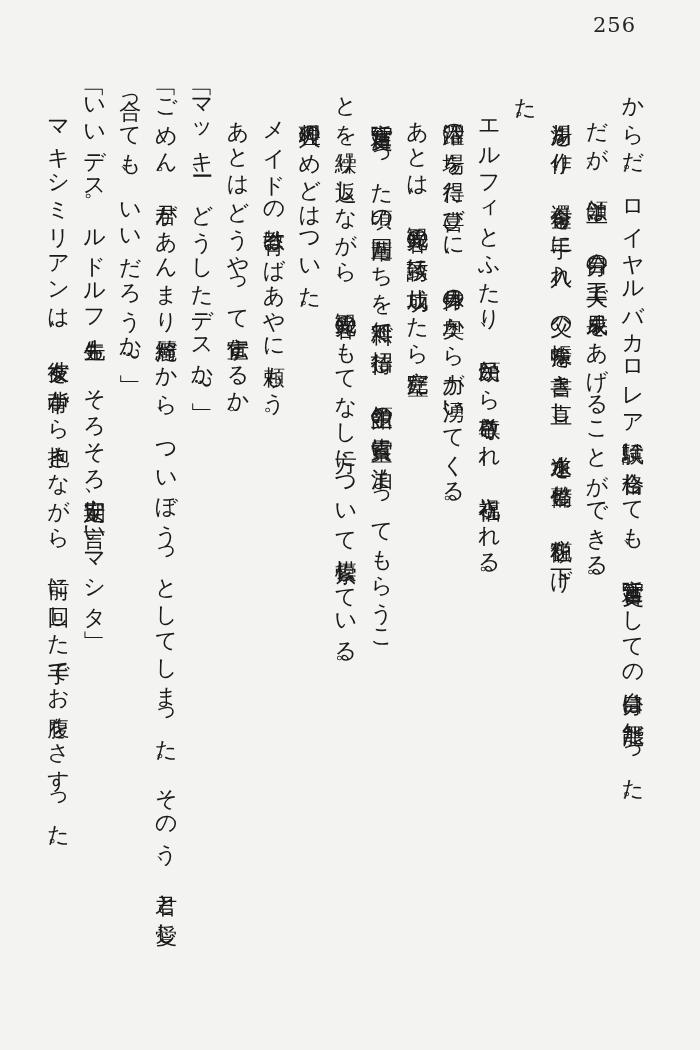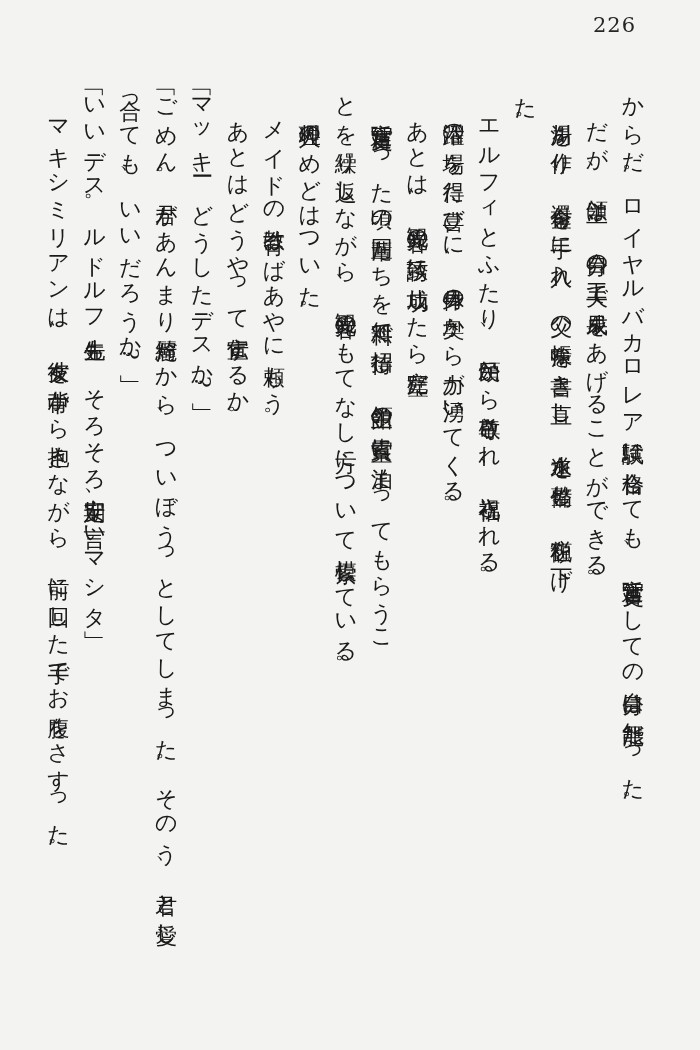--- a/index.html
+++ b/index.html
@@ -44,21 +44,21 @@
     white-space: nowrap;
   }
   p.line.indent {
     text-indent: 23.6px;
   }
 </style>
 </head>
 <body>
 
 <div class="page">
-  <div class="page-number">226</div>
+  <div class="page-number">256</div>
   <div class="text-block" id="text-block">
       <p class="line">からだ。ロイヤルバカロレア試験に合格しても、宮廷官吏としての自分は無能だった。</p>
       <p class="line indent">だが、領主は、自分の工夫で成果をあげることができる。</p>
       <p class="line indent">川湯を作り、還付金を手に入れ、父の帳簿を書き直し、水道を整備し、税額を下げ</p>
       <p class="line">た。</p>
       <p class="line indent">エルフィとふたり、領民から尊敬され、祝福される。</p>
       <p class="line indent">活躍の場を得た喜びに、身体の奥から力が湧いてくる。</p>
       <p class="line indent">あとは、観光客の誘致に成功したら完璧だ。</p>
       <p class="line indent">宮廷官吏だった頃の同輩たちを無料で招待し、領主館の貴賓室に泊まってもらうこ</p>
       <p class="line">とを繰り返しながら、観光客のもてなし方について模索している。</p>

